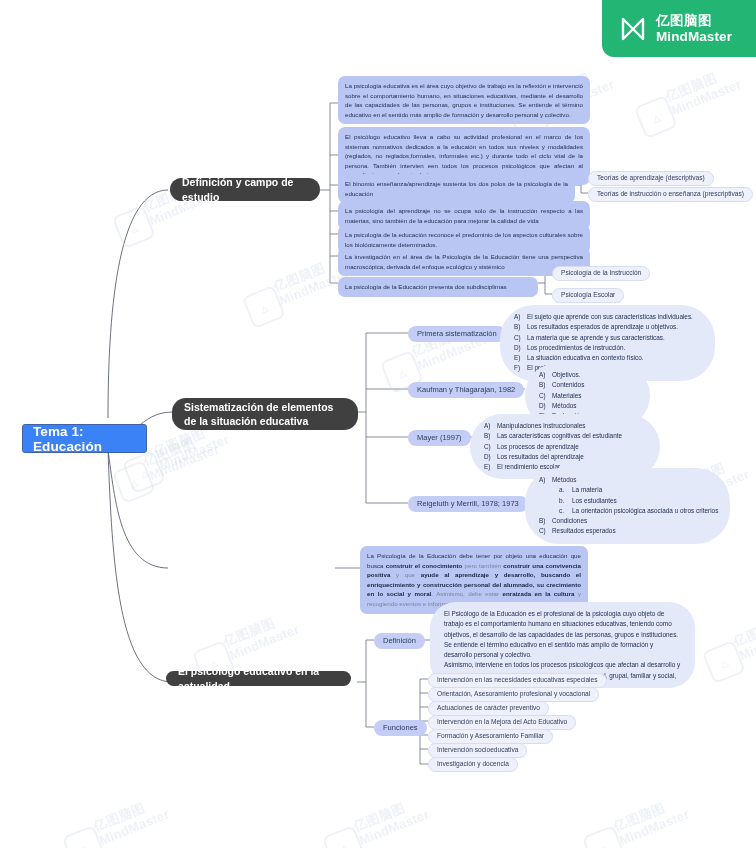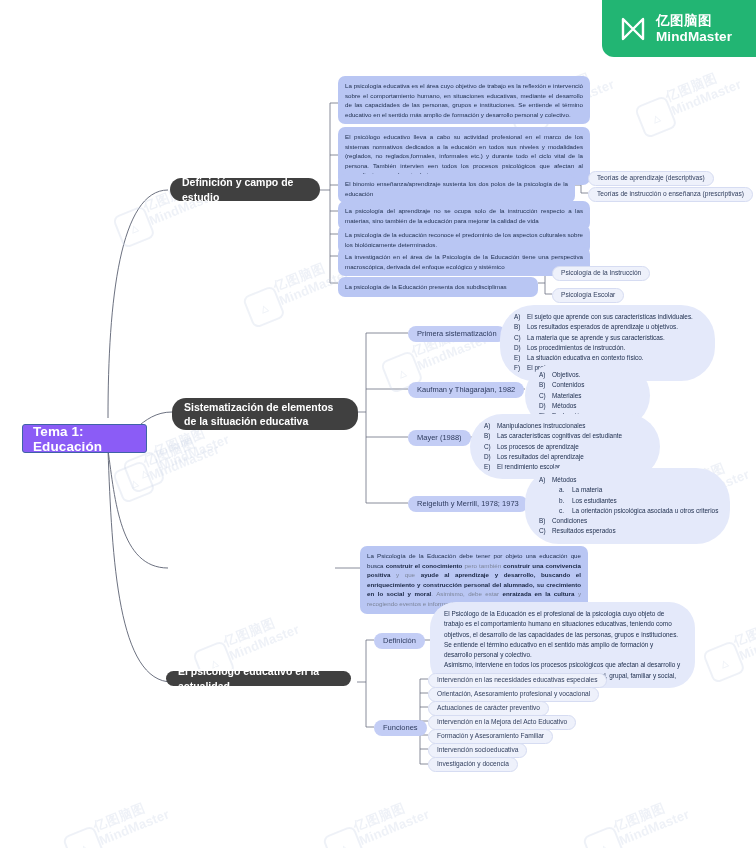--- a/index.html
+++ b/index.html
@@ -38,21 +38,21 @@
     width:26px;height:26px;flex:0 0 26px;display:flex;align-items:center;justify-content:center;
   }
   #brand .btext{display:flex;flex-direction:column;line-height:1.12;color:#fff;}
   #brand .bcn{font-size:13.5px;font-weight:700;letter-spacing:.5px;}
   #brand .ben{font-size:13.5px;font-weight:700;letter-spacing:.1px;}
 
   
   .node{position:absolute;box-sizing:border-box;}
 
   .root{
-    background:#8b5cf6;border:1.5px solid #3f63a6;border-radius:3px;
+    background:#3b82f6;border:1.5px solid #3f63a6;border-radius:3px;
     color:#ffffff;font-size:13.5px;font-weight:700;
     display:flex;align-items:center;justify-content:center;
     padding:0 10px;letter-spacing:.1px;
   }
 
   .lvl1{
     background:#404040;border-radius:14px;color:#ffffff;
     font-size:10.5px;font-weight:600;display:flex;align-items:center;
     padding:4px 12px;line-height:1.35;
   }
@@ -275,21 +275,21 @@
 
   <div class="node lvl2-pill" style="left:408px;top:382px;">Kaufman y Thiagarajan, 1982</div>
   <div class="node bubble" style="left:525px;top:363px;width:125px;">
     <div class="row"><span class="lab">A)</span><span>Objetivos.</span></div>
     <div class="row"><span class="lab">B)</span><span>Contenidos</span></div>
     <div class="row"><span class="lab">C)</span><span>Materiales</span></div>
     <div class="row"><span class="lab">D)</span><span>Métodos</span></div>
     <div class="row"><span class="lab">E)</span><span>Evaluación</span></div>
   </div>
 
-  <div class="node lvl2-pill" style="left:408px;top:430px;">Mayer (1988)</div>
+  <div class="node lvl2-pill" style="left:408px;top:430px;">Mayer (1997)</div>
   <div class="node bubble" style="left:470px;top:414px;width:190px;">
     <div class="row"><span class="lab">A)</span><span>Manipulaciones instruccionales</span></div>
     <div class="row"><span class="lab">B)</span><span>Las características cognitivas del estudiante</span></div>
     <div class="row"><span class="lab">C)</span><span>Los procesos de aprendizaje</span></div>
     <div class="row"><span class="lab">D)</span><span>Los resultados del aprendizaje</span></div>
     <div class="row"><span class="lab">E)</span><span>El rendimiento escolar</span></div>
   </div>
 
   <div class="node lvl2-pill" style="left:408px;top:496px;">Reigeluth y Merrill, 1978; 1973</div>
   <div class="node bubble" style="left:525px;top:468px;width:205px;">

